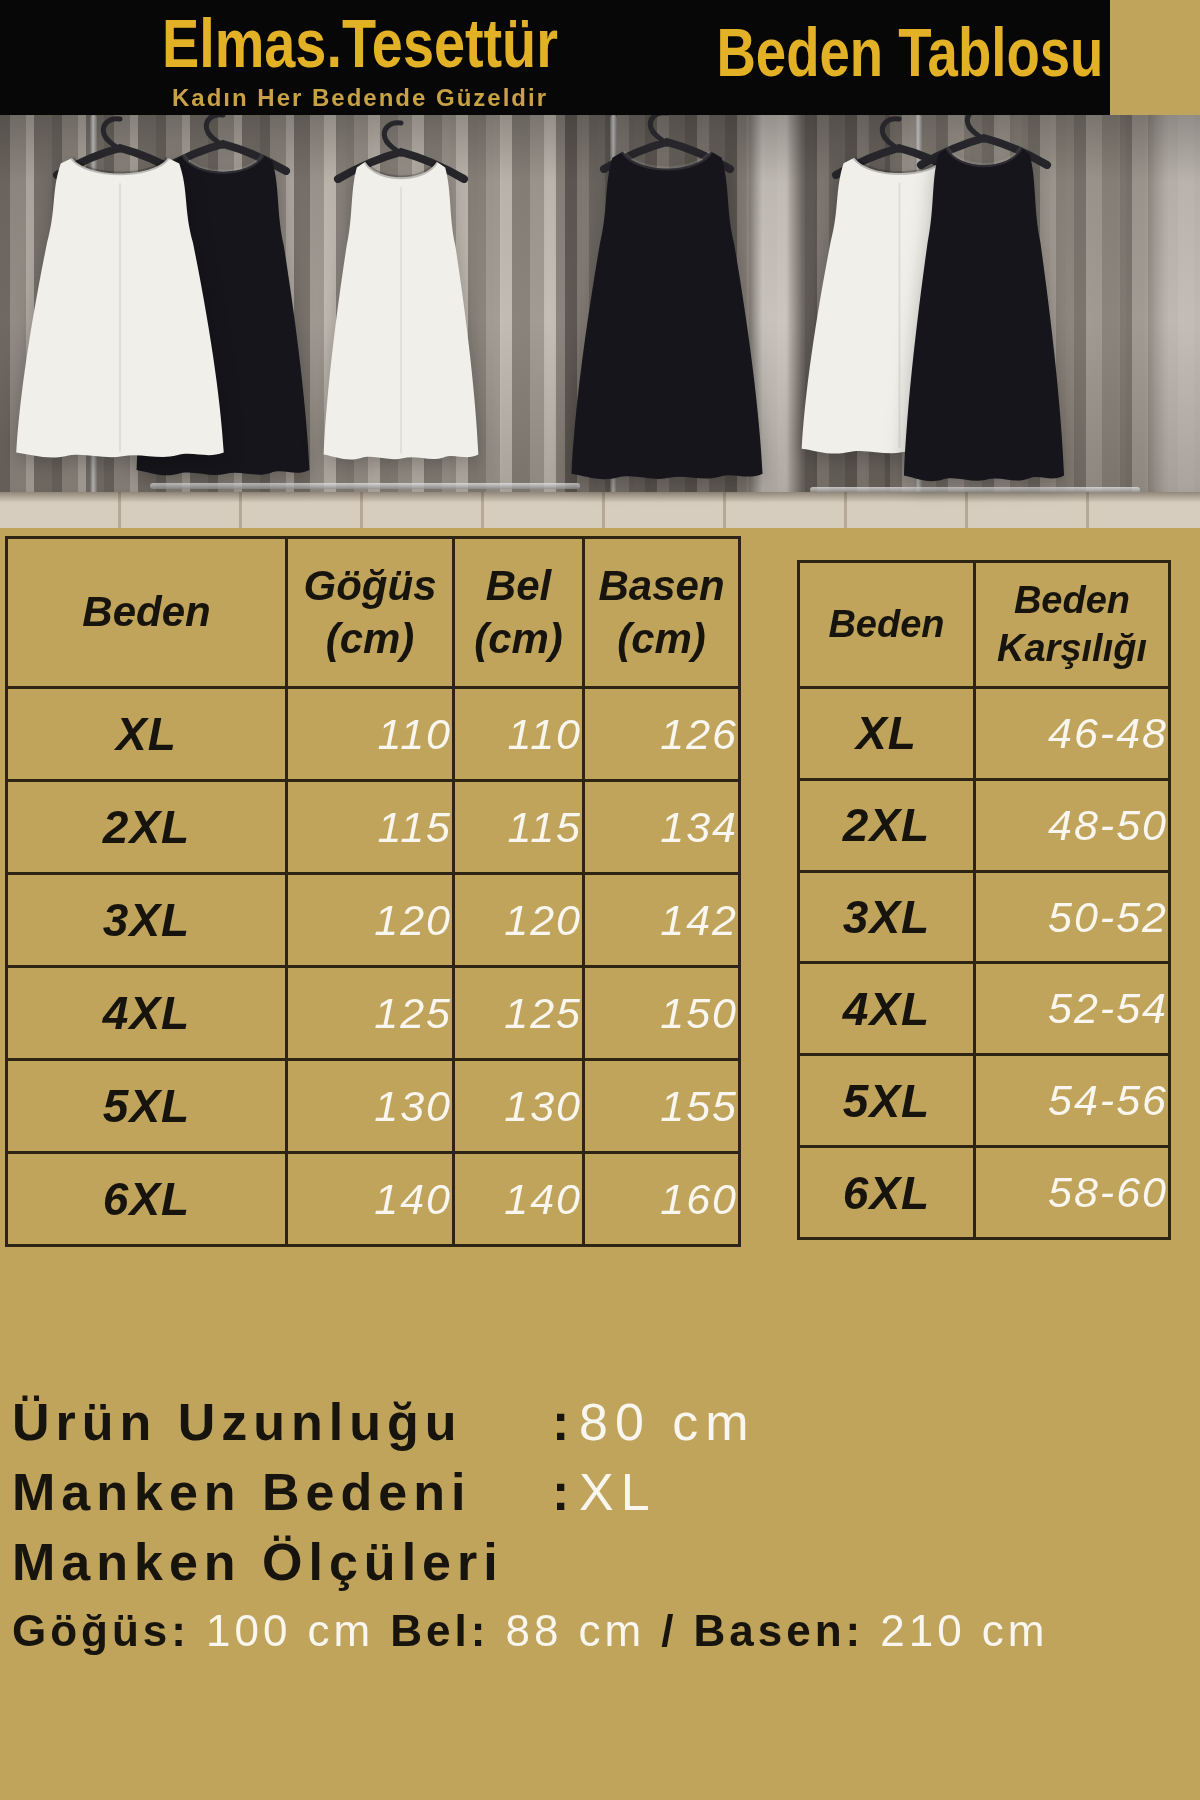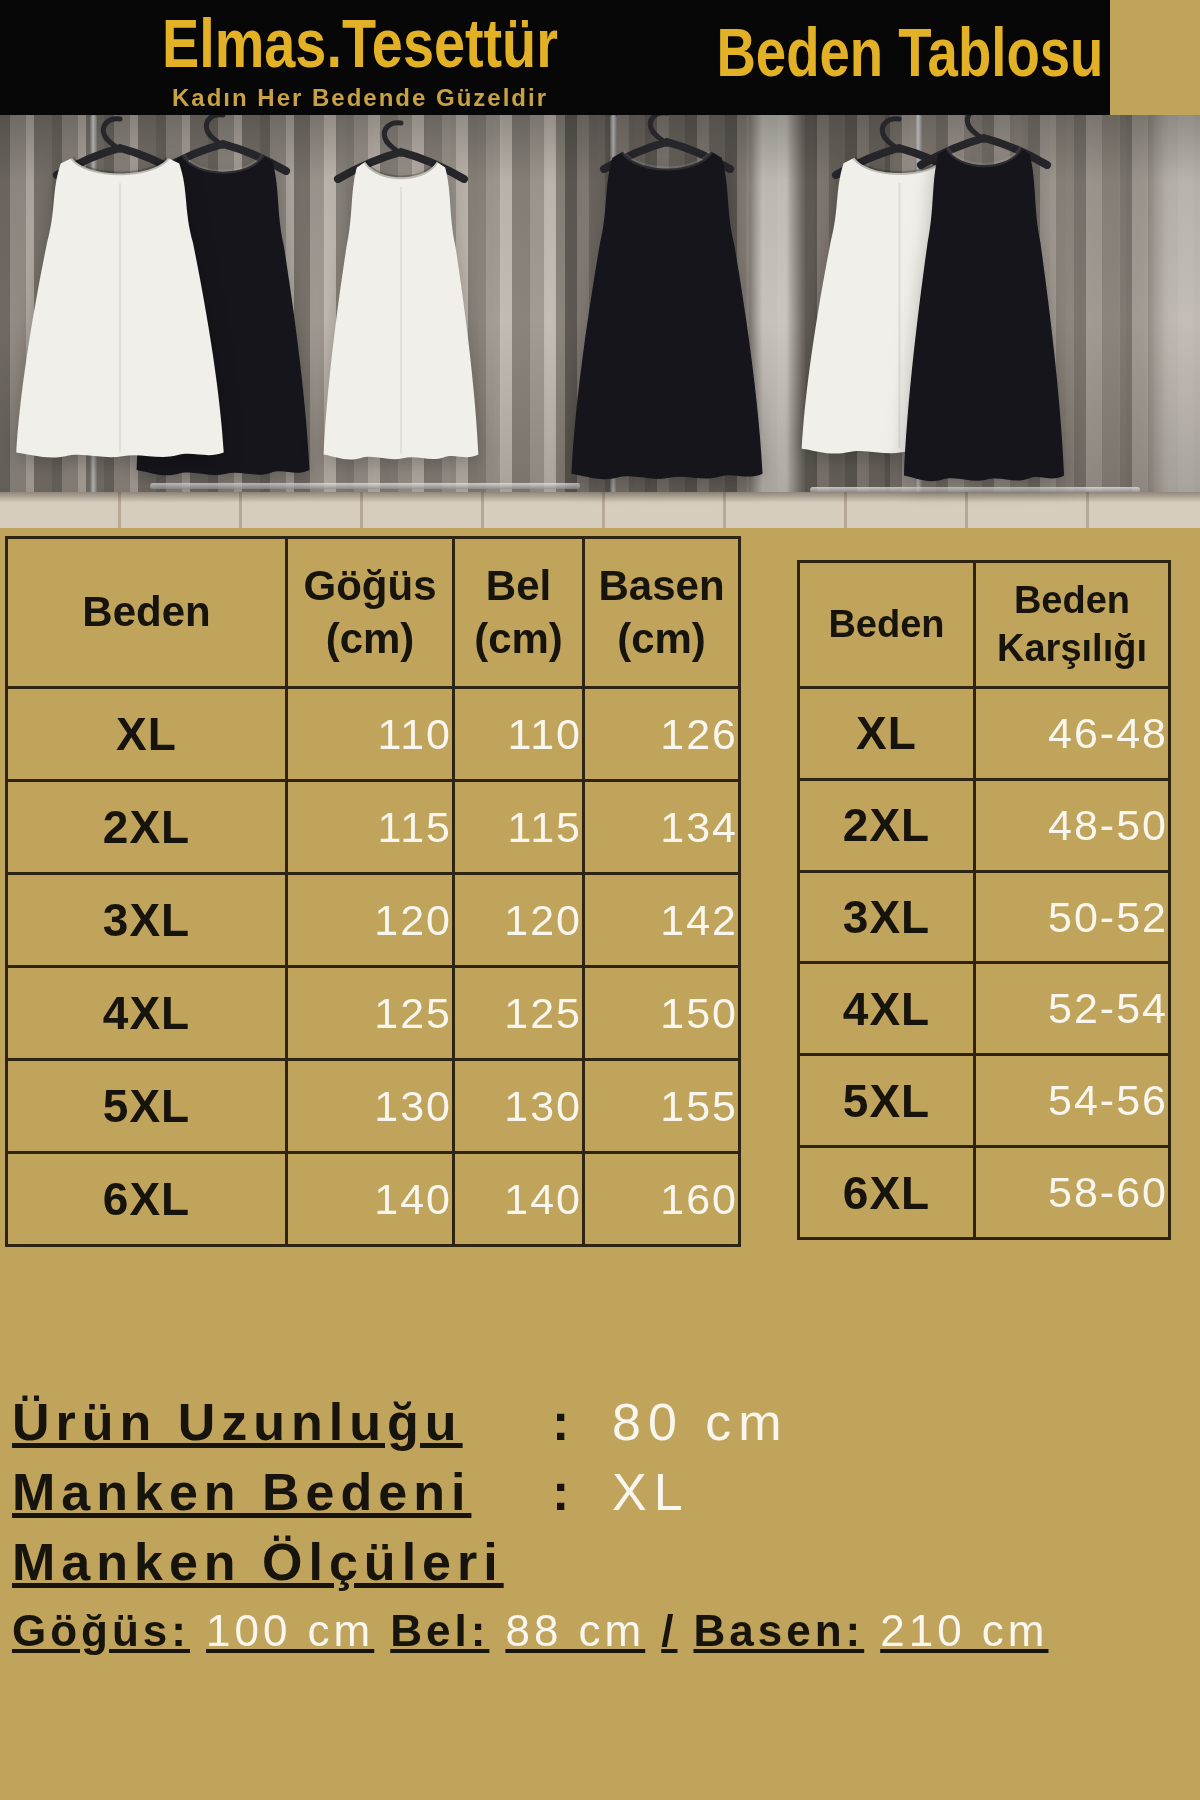--- a/index.html
+++ b/index.html
@@ -38,37 +38,37 @@
     background:radial-gradient(circle at 35% 35%,#ddd,#555);}
   #floor{position:absolute;left:0;right:0;bottom:0;height:36px;
     background:linear-gradient(180deg,rgba(60,50,40,.45),rgba(60,50,40,0) 30%),
       repeating-linear-gradient(90deg,rgba(120,100,80,0) 0 118px,rgba(120,100,80,.35) 118px 121px),#D6CDBE;}
   .hanger{position:absolute;width:150px;height:64px;}
   .hanger svg{width:100%;height:100%;}
   .dress{position:absolute;z-index:2;}
   .dress svg{width:100%;height:100%;display:block;filter:drop-shadow(0 6px 10px rgba(0,0,0,.25));}
 
   
-  .tablebox{position:absolute;}
+  .tablebox{position:absolute;font-style:italic;}
   #size-table-box{left:5px;top:536px;width:733px;height:711px;}
   #equiv-table-box{left:797px;top:560px;width:371px;height:680px;}
   table{width:100%;height:100%;border-collapse:collapse;table-layout:fixed;}
   th,td{border:3px solid var(--table-line,#2E2413);text-align:center;vertical-align:middle;padding:0;}
   #size-table thead tr{height:150px;}
   #equiv-table thead tr{height:126px;}
   .th-label{font-size:42px;font-weight:bold;color:var(--text-dark,#17140E);line-height:1.25;}
   #equiv-table .th-label{font-size:38px;}
   td.dark{font-size:46px;font-weight:bold;color:var(--text-dark,#17140E);letter-spacing:1px;}
   td.light{font-size:43px;font-weight:normal;color:var(--text-light,#F8F6EE);letter-spacing:2px;text-align:right;}
 
   
   .dline{position:absolute;left:12px;width:1180px;white-space:nowrap;
-    font-size:52px;font-weight:bold;letter-spacing:6px;color:var(--text-dark,#17140E);text-decoration:underline;}
+    font-size:52px;font-weight:bold;letter-spacing:6px;color:var(--text-dark,#17140E);}
   .dline .dsep{position:absolute;left:540px;}
-  .dline .dval{position:absolute;left:600px;color:var(--text-light,#F8F6EE);font-weight:normal;letter-spacing:7px;}
+  .dline .dval{position:absolute;left:567px;color:var(--text-light,#F8F6EE);font-weight:normal;letter-spacing:7px;}
   #dline-1{top:1392px;} #dline-2{top:1462px;} #dline-3{top:1532px;}
   #dline-4{top:1606px;font-size:44px;letter-spacing:4px;}
   #dline-4 span{margin-right:16px;}
   #dline-4 .seg-dark{color:var(--text-dark,#17140E);font-weight:bold;}
   #dline-4 .seg-light{color:var(--text-light,#F8F6EE);font-weight:normal;}
 </style>
 </head>
 <body>
 
 <div id="page">

